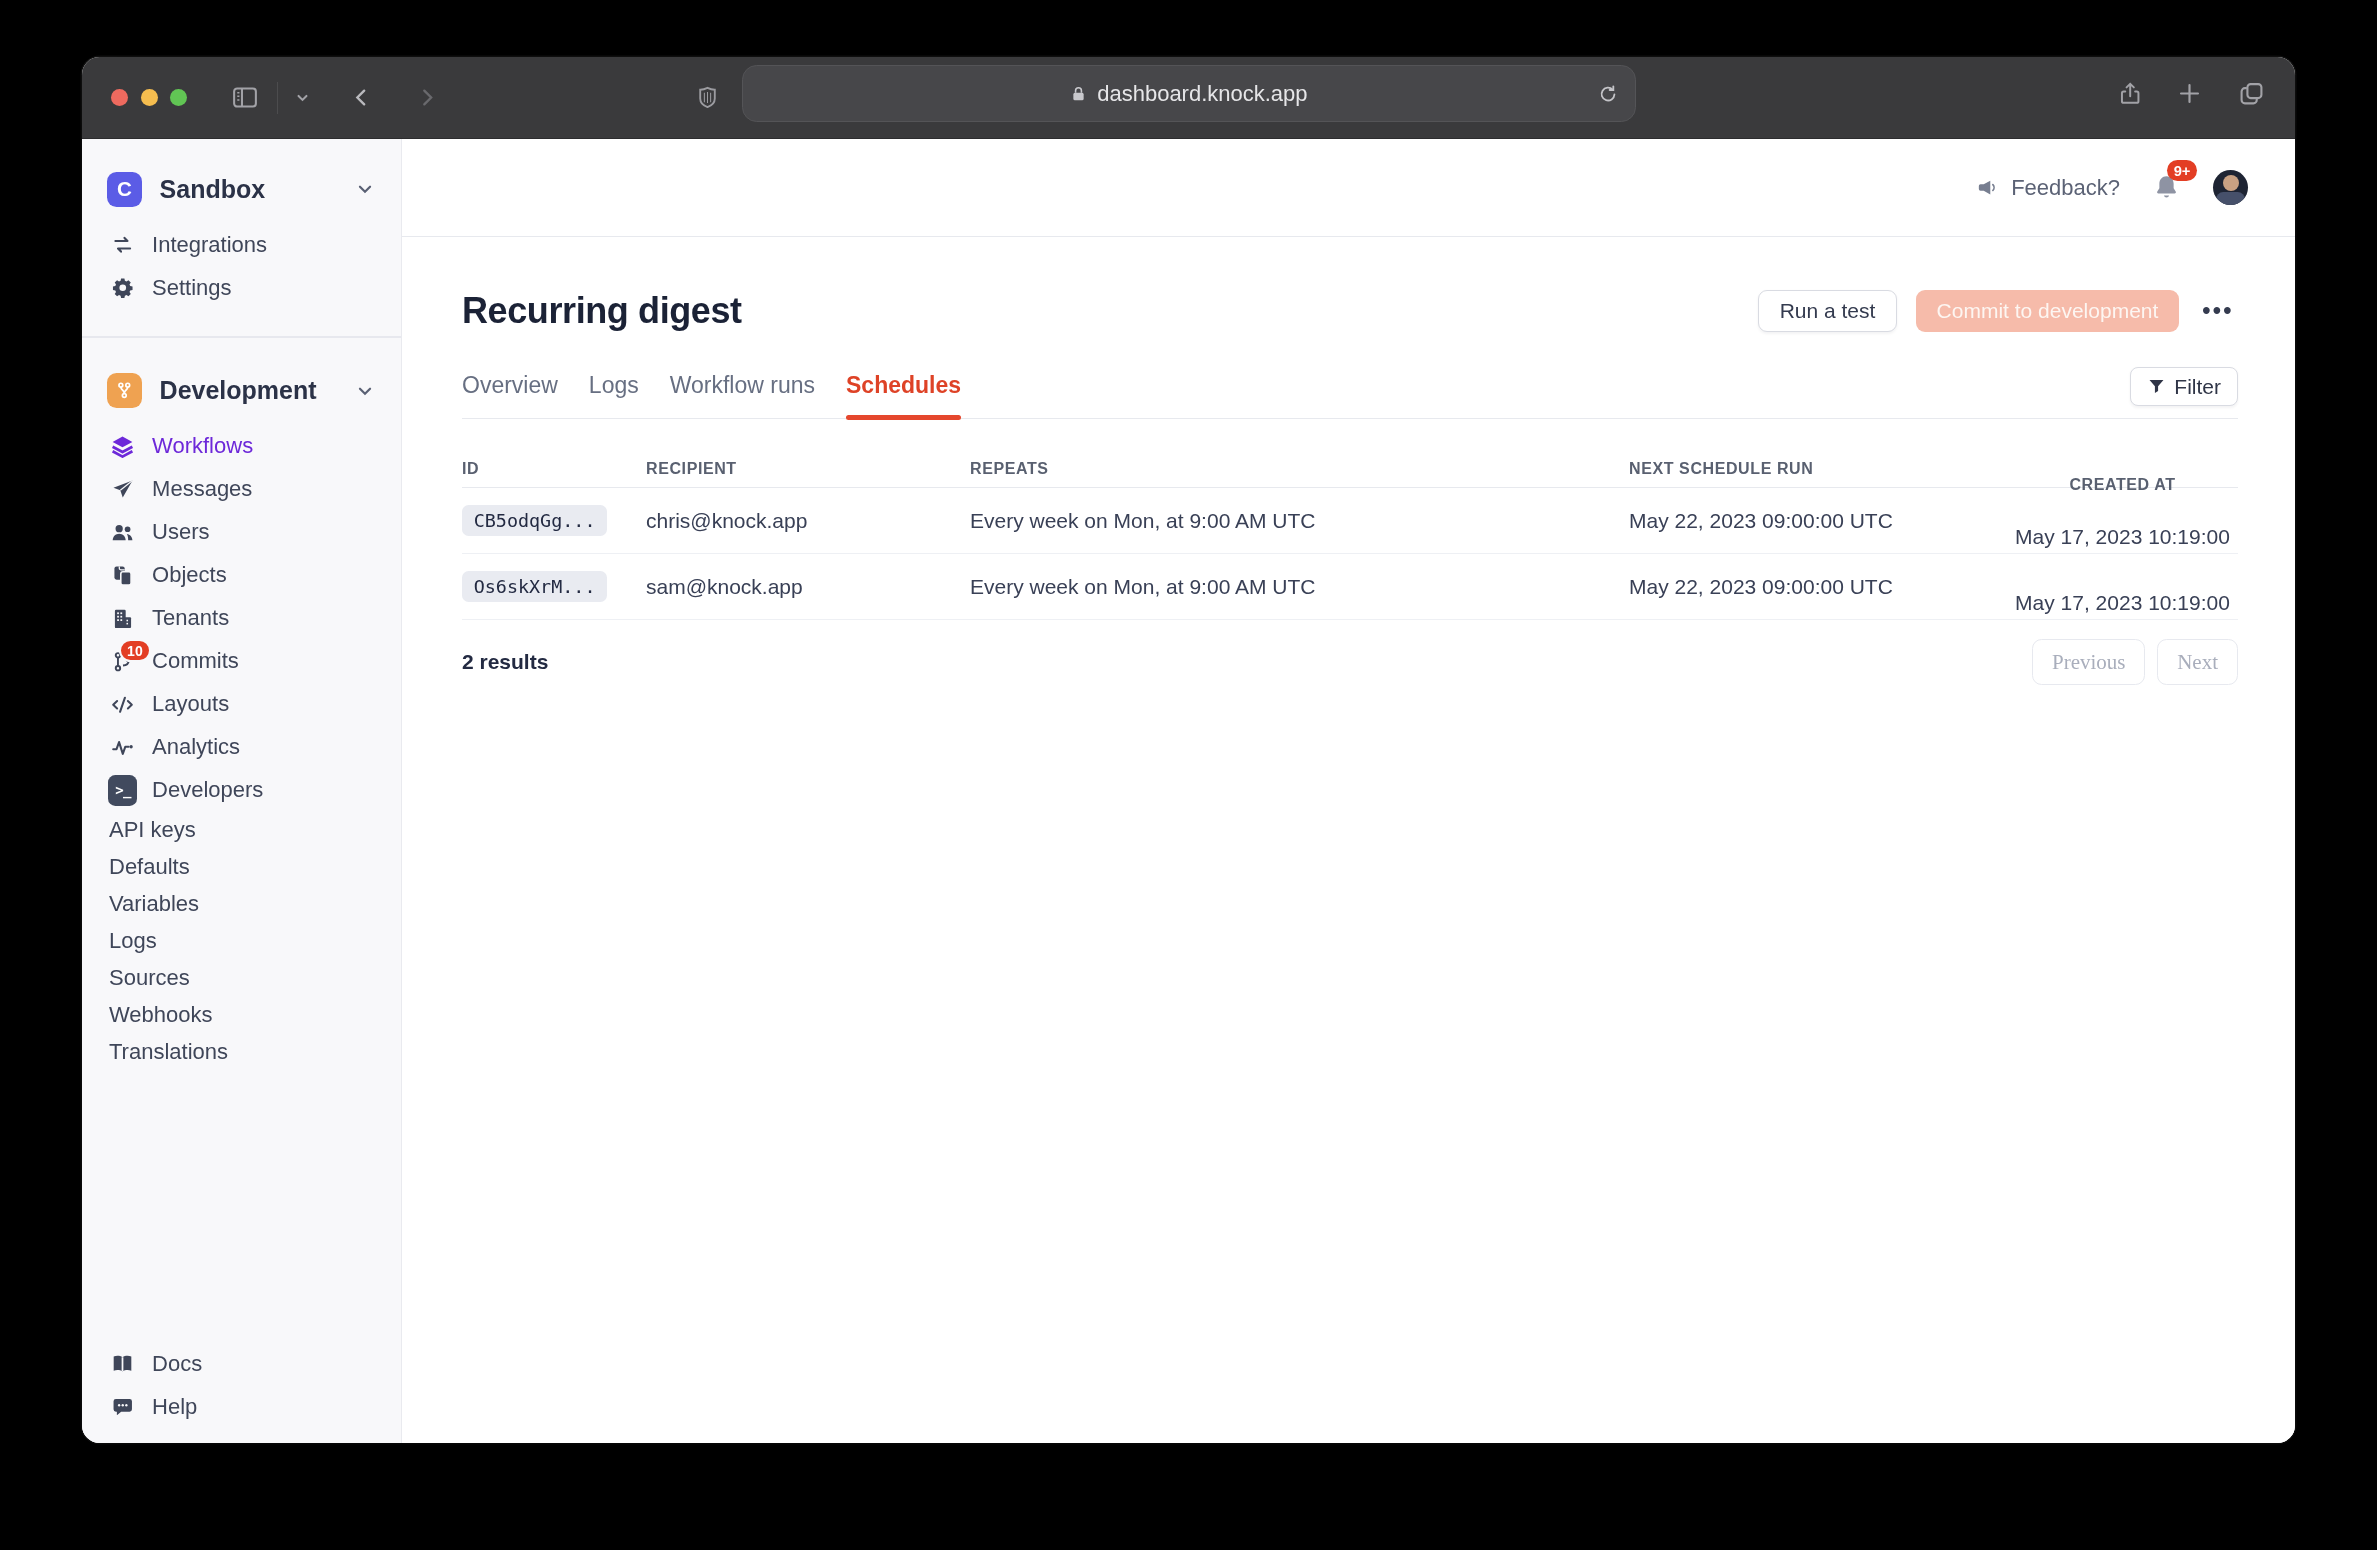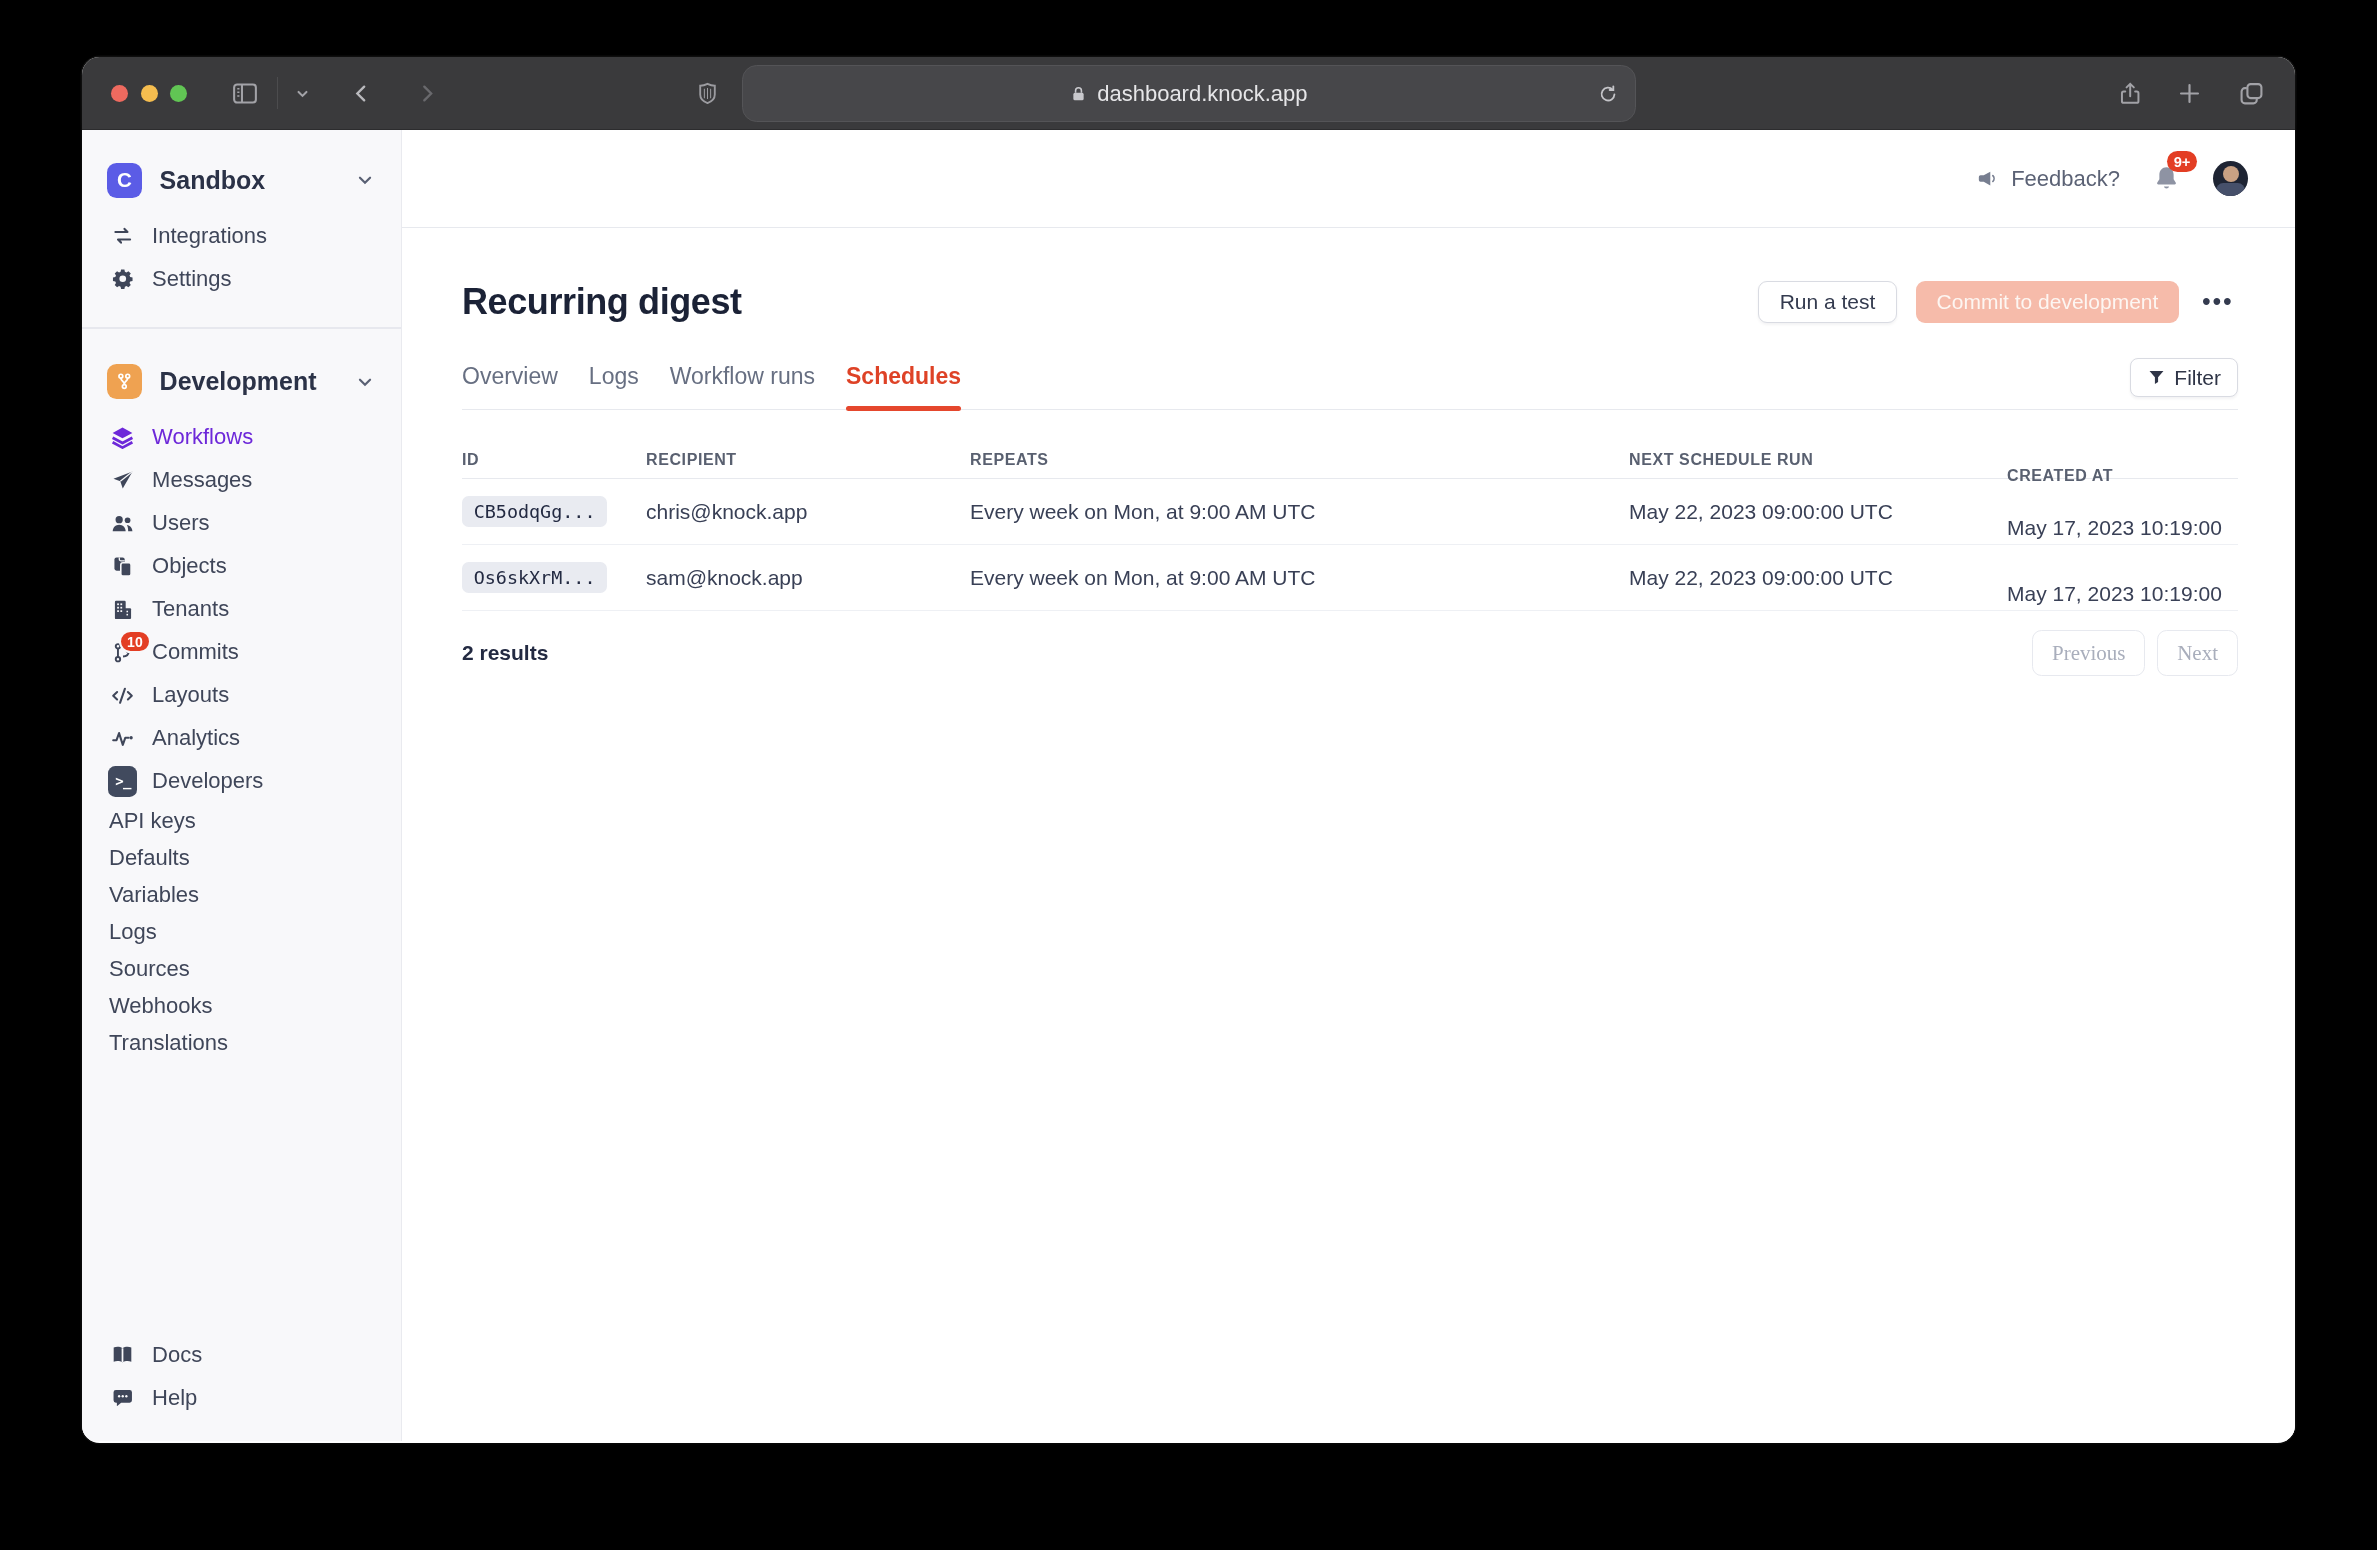--- a/index.html
+++ b/index.html
@@ -4,21 +4,21 @@
 <style>
   * { margin:0; padding:0; box-sizing:border-box; }
   html,body { width:2377px; height:1551px; background:#000; overflow:hidden;
               font-family:"Liberation Sans", sans-serif; }
 
   .window { position:absolute; left:82px; top:57px; width:2213px; height:1386px;
             border-radius:17.6px; overflow:hidden; background:#fff;
             box-shadow:0 29px 88px rgba(0,0,0,.85), 0 0 0 1.5px rgba(255,255,255,.07); }
 
   
-  .titlebar { position:relative; height:73px; background:#3a3a3c;
+  .titlebar { position:relative; height:82px; background:#3a3a3c;
               border-bottom:1.5px solid #2c2c2e; display:flex; align-items:center;
               padding-left:29px; color:#a6a6aa; }
   .lights { display:flex; gap:12.5px; }
   .light { width:17px; height:17px; border-radius:50%; }
   .tb-icons { display:flex; align-items:center; margin-left:41px; gap:10.3px; }
   .tb-btn { display:flex; align-items:center; justify-content:center; color:#a2a2a7; }
   .tb-sep { width:1.5px; height:32px; background:#4c4c4e; margin:0 4.4px; }
   .dim { color:#69696d; }
   .urlbar { position:absolute; left:50%; top:8px; transform:translateX(-50%);
             width:894px; height:57px; border-radius:14.7px; background:#47474a;
@@ -89,21 +89,21 @@
   .tab.active::after { content:""; position:absolute; left:0; right:0; bottom:-1.5px; height:4.4px;
                        border-radius:2.9px; background:#e5472d; }
   .filter-btn { position:absolute; right:0; bottom:11.7px; height:39px; border-radius:8px;
                 border:1.5px solid #d9dbe2; background:#fff; display:flex; align-items:center;
                 gap:8.8px; padding:0 16px; font-size:21px; color:#2f3547; font-weight:500; cursor:pointer;
                 box-shadow:0 1.5px 2.9px rgba(20,25,40,.05); }
 
   .grid { display:grid; grid-template-columns:184px 324px 659px 378px 1fr; align-items:center; }
   .thead { margin-top:25px; height:44px; border-bottom:1.5px solid #e7e9ee; }
   .th { font-size:16px; font-weight:700; letter-spacing:0.6px; color:#596070; }
-  .th:last-child, .td:last-child { text-align:left;margin-top:32px; }
+  .th:last-child, .td:last-child { text-align:center;margin-top:32px; }
   .trow { height:66px; border-bottom:1.5px solid #eef0f4; }
   .trow:last-child { border-bottom:1.5px solid #e7e9ee; }
   .td { font-size:21px; color:#394056; }
   .id-chip { display:inline-block; background:#e9ebf1; border-radius:6.6px; padding:5.1px 11.7px;
              font-family:"DejaVu Sans Mono", monospace; font-size:18.4px; color:#232a42; cursor:pointer; }
 
   .results-row { margin-top:19px; display:flex; align-items:center; }
   .results { font-size:21px; font-weight:600; color:#232a42; flex:1; }
   .pager { display:flex; gap:11.7px;font-family:Liberation Serif, serif; }
   .page-btn { height:46px; border-radius:9.5px; border:1.5px solid #e7e9ef; background:#fff;

